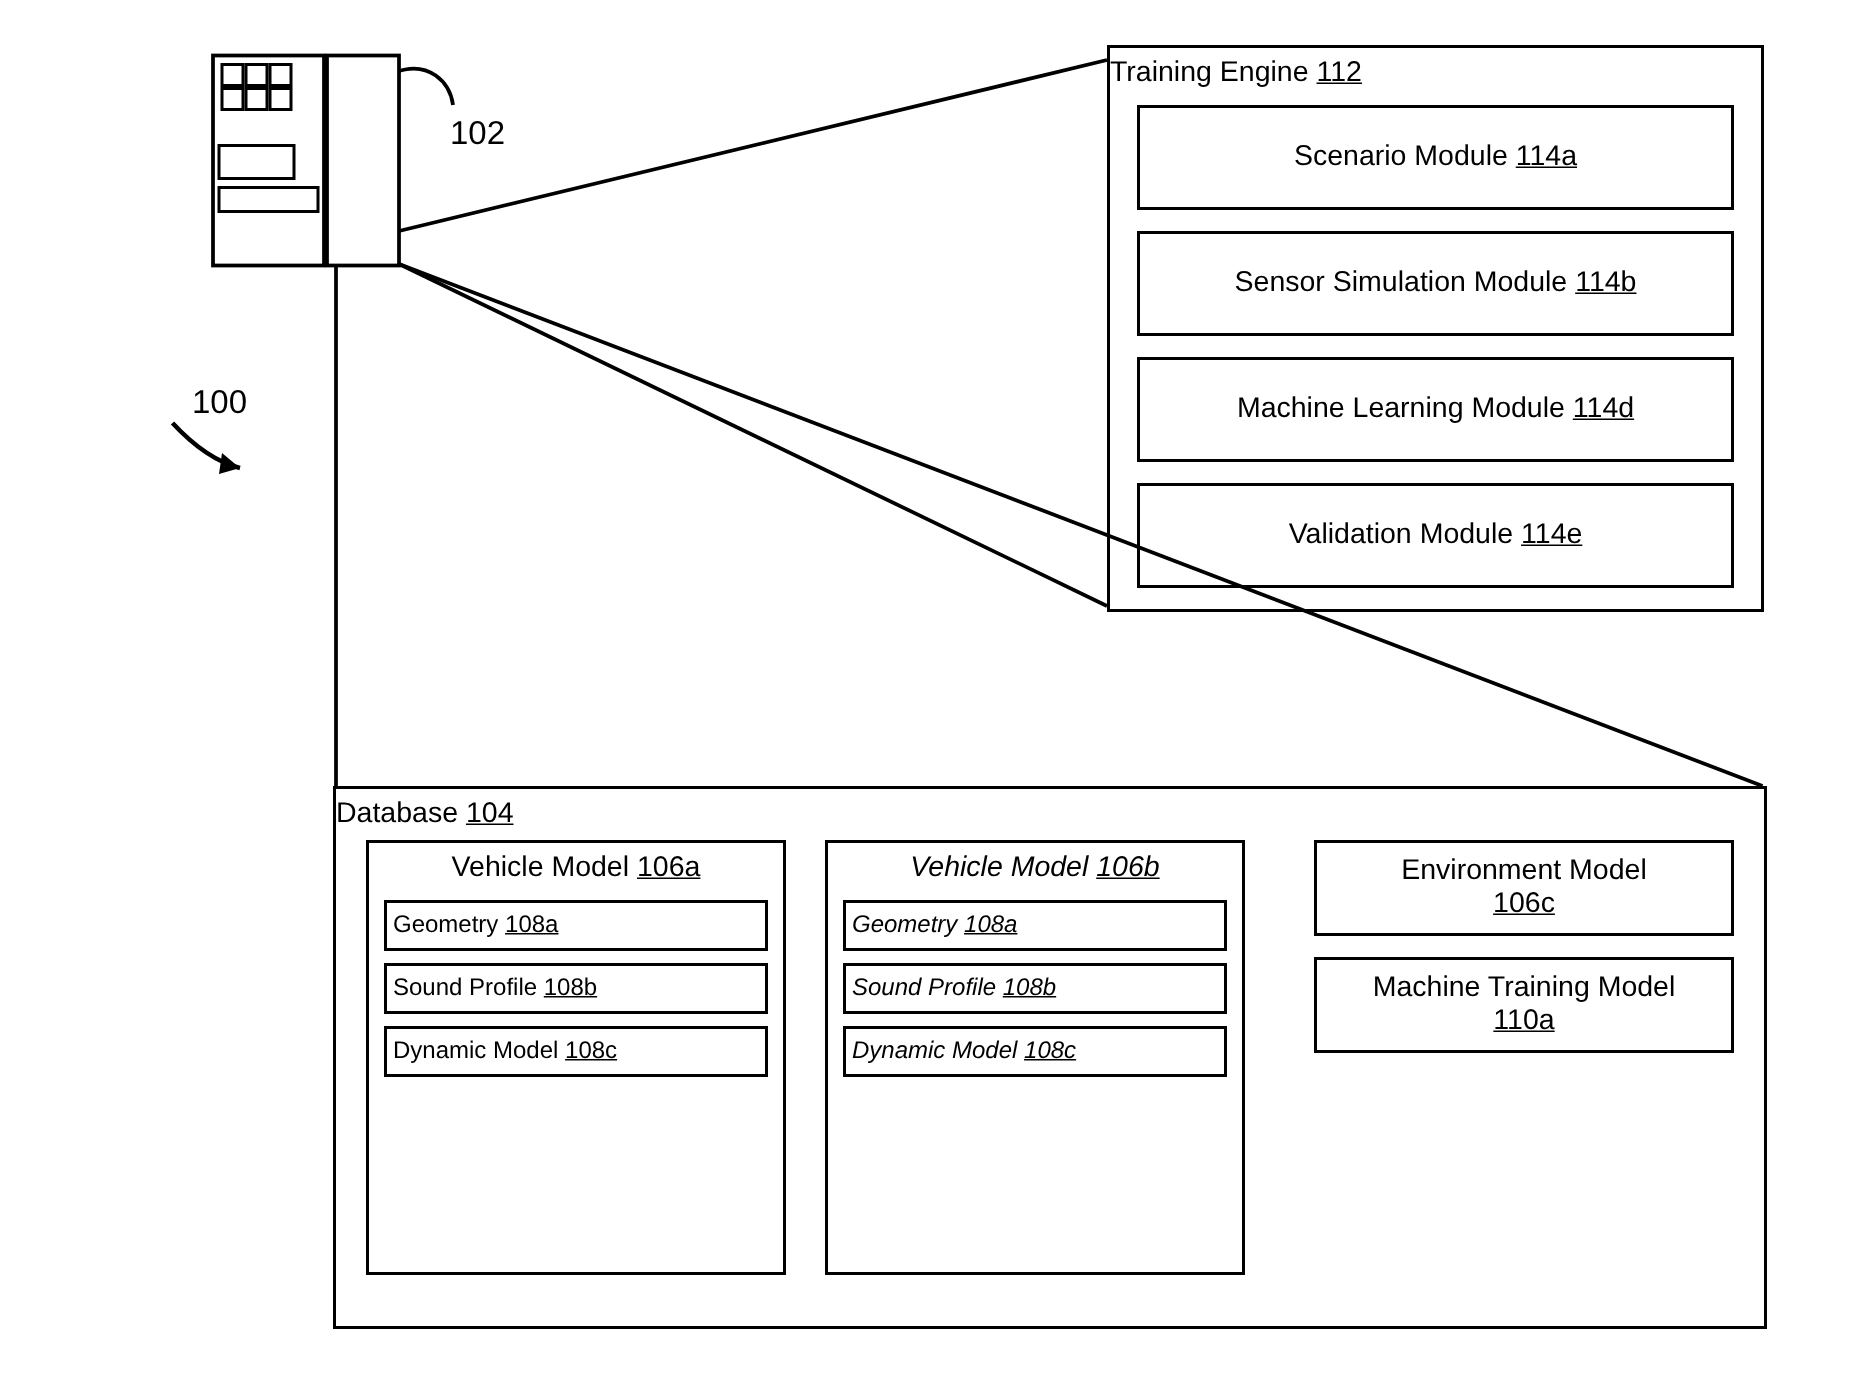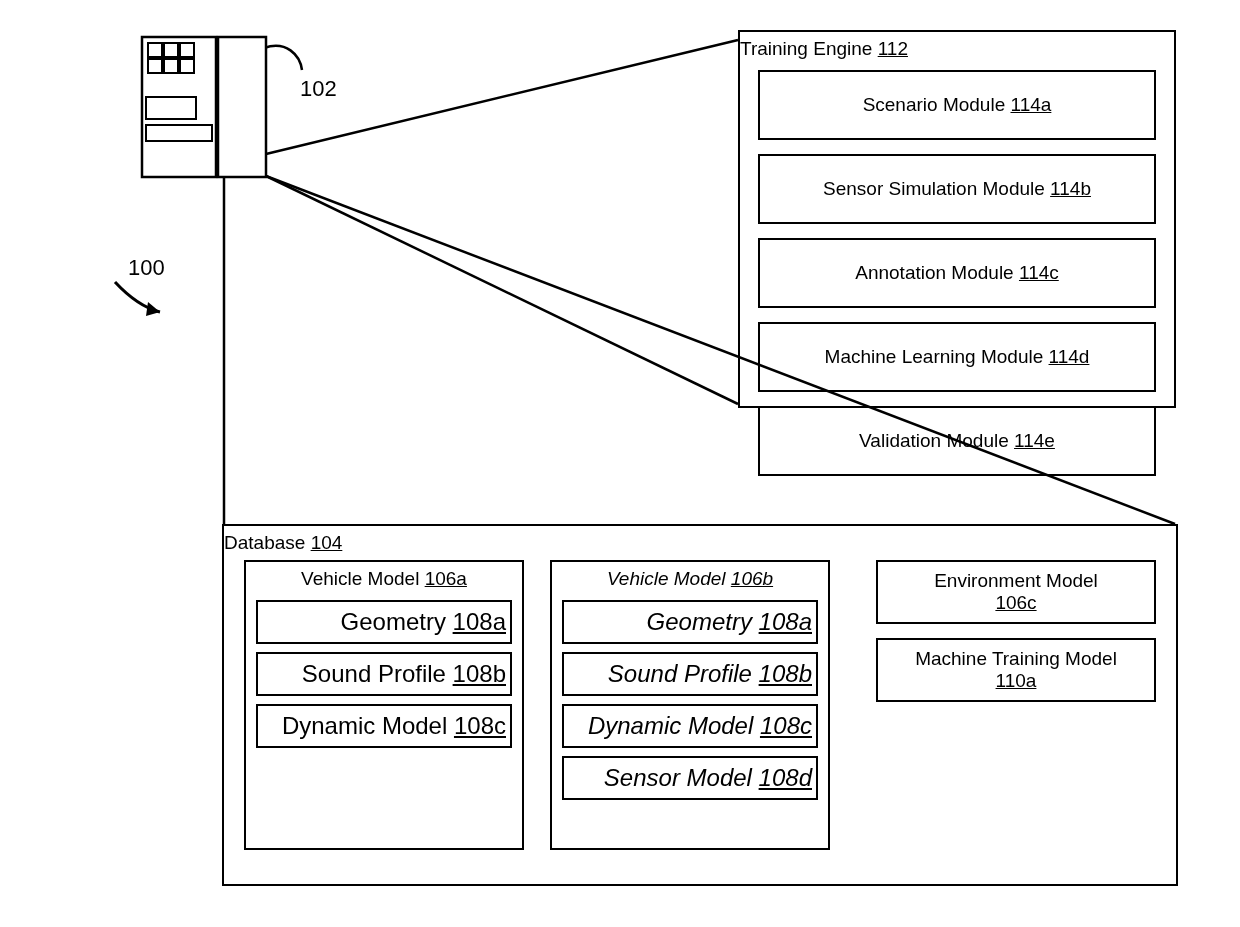--- a/index.html
+++ b/index.html
@@ -39,22 +39,22 @@
     box-sizing: border-box;
   }
   .sub-list {
     display: flex;
     flex-direction: column;
     gap: 8px;
     padding: 6px 10px 10px;
   }
   .sub {
     border: 2px solid #000;
-    text-align: right;
-    font-size: 24px;
+    text-align: left;
+    font-size: 16px;
     padding: 6px 4px;
     box-sizing: border-box;
   }
   .db-cols {
     display: flex;
     justify-content: space-between;
     padding: 6px 20px 16px;
   }
   .db-col {
     border: 2px solid #000;
@@ -150,24 +150,20 @@
     <div class="module-list">
       <div class="module">
         <span>Scenario Module</span>
         <span class="ref">114a</span>
       </div>
       <div class="module">
         <span>Sensor Simulation Module</span>
         <span class="ref">114b</span>
       </div>
       <div class="module">
-        <span>Annotation Module</span>
-        <span class="ref">114c</span>
-      </div>
-      <div class="module">
         <span>Machine Learning Module</span>
         <span class="ref">114d</span>
       </div>
       <div class="module">
         <span>Validation Module</span>
         <span class="ref">114e</span>
       </div>
     </div>
   </div>
 
@@ -210,24 +206,20 @@
             <span class="ref">108a</span>
           </div>
           <div class="sub">
             <span>Sound Profile</span>
             <span class="ref">108b</span>
           </div>
           <div class="sub">
             <span>Dynamic Model</span>
             <span class="ref">108c</span>
           </div>
-          <div class="sub">
-            <span>Sensor Model</span>
-            <span class="ref">108d</span>
-          </div>
         </div>
       </div>
 
       <div class="db-col3">
         <div class="stack-box">
           <span>Environment Model</span>
           <span class="ref">106c</span>
         </div>
         <div class="stack-box">
           <span>Machine Training Model</span>

